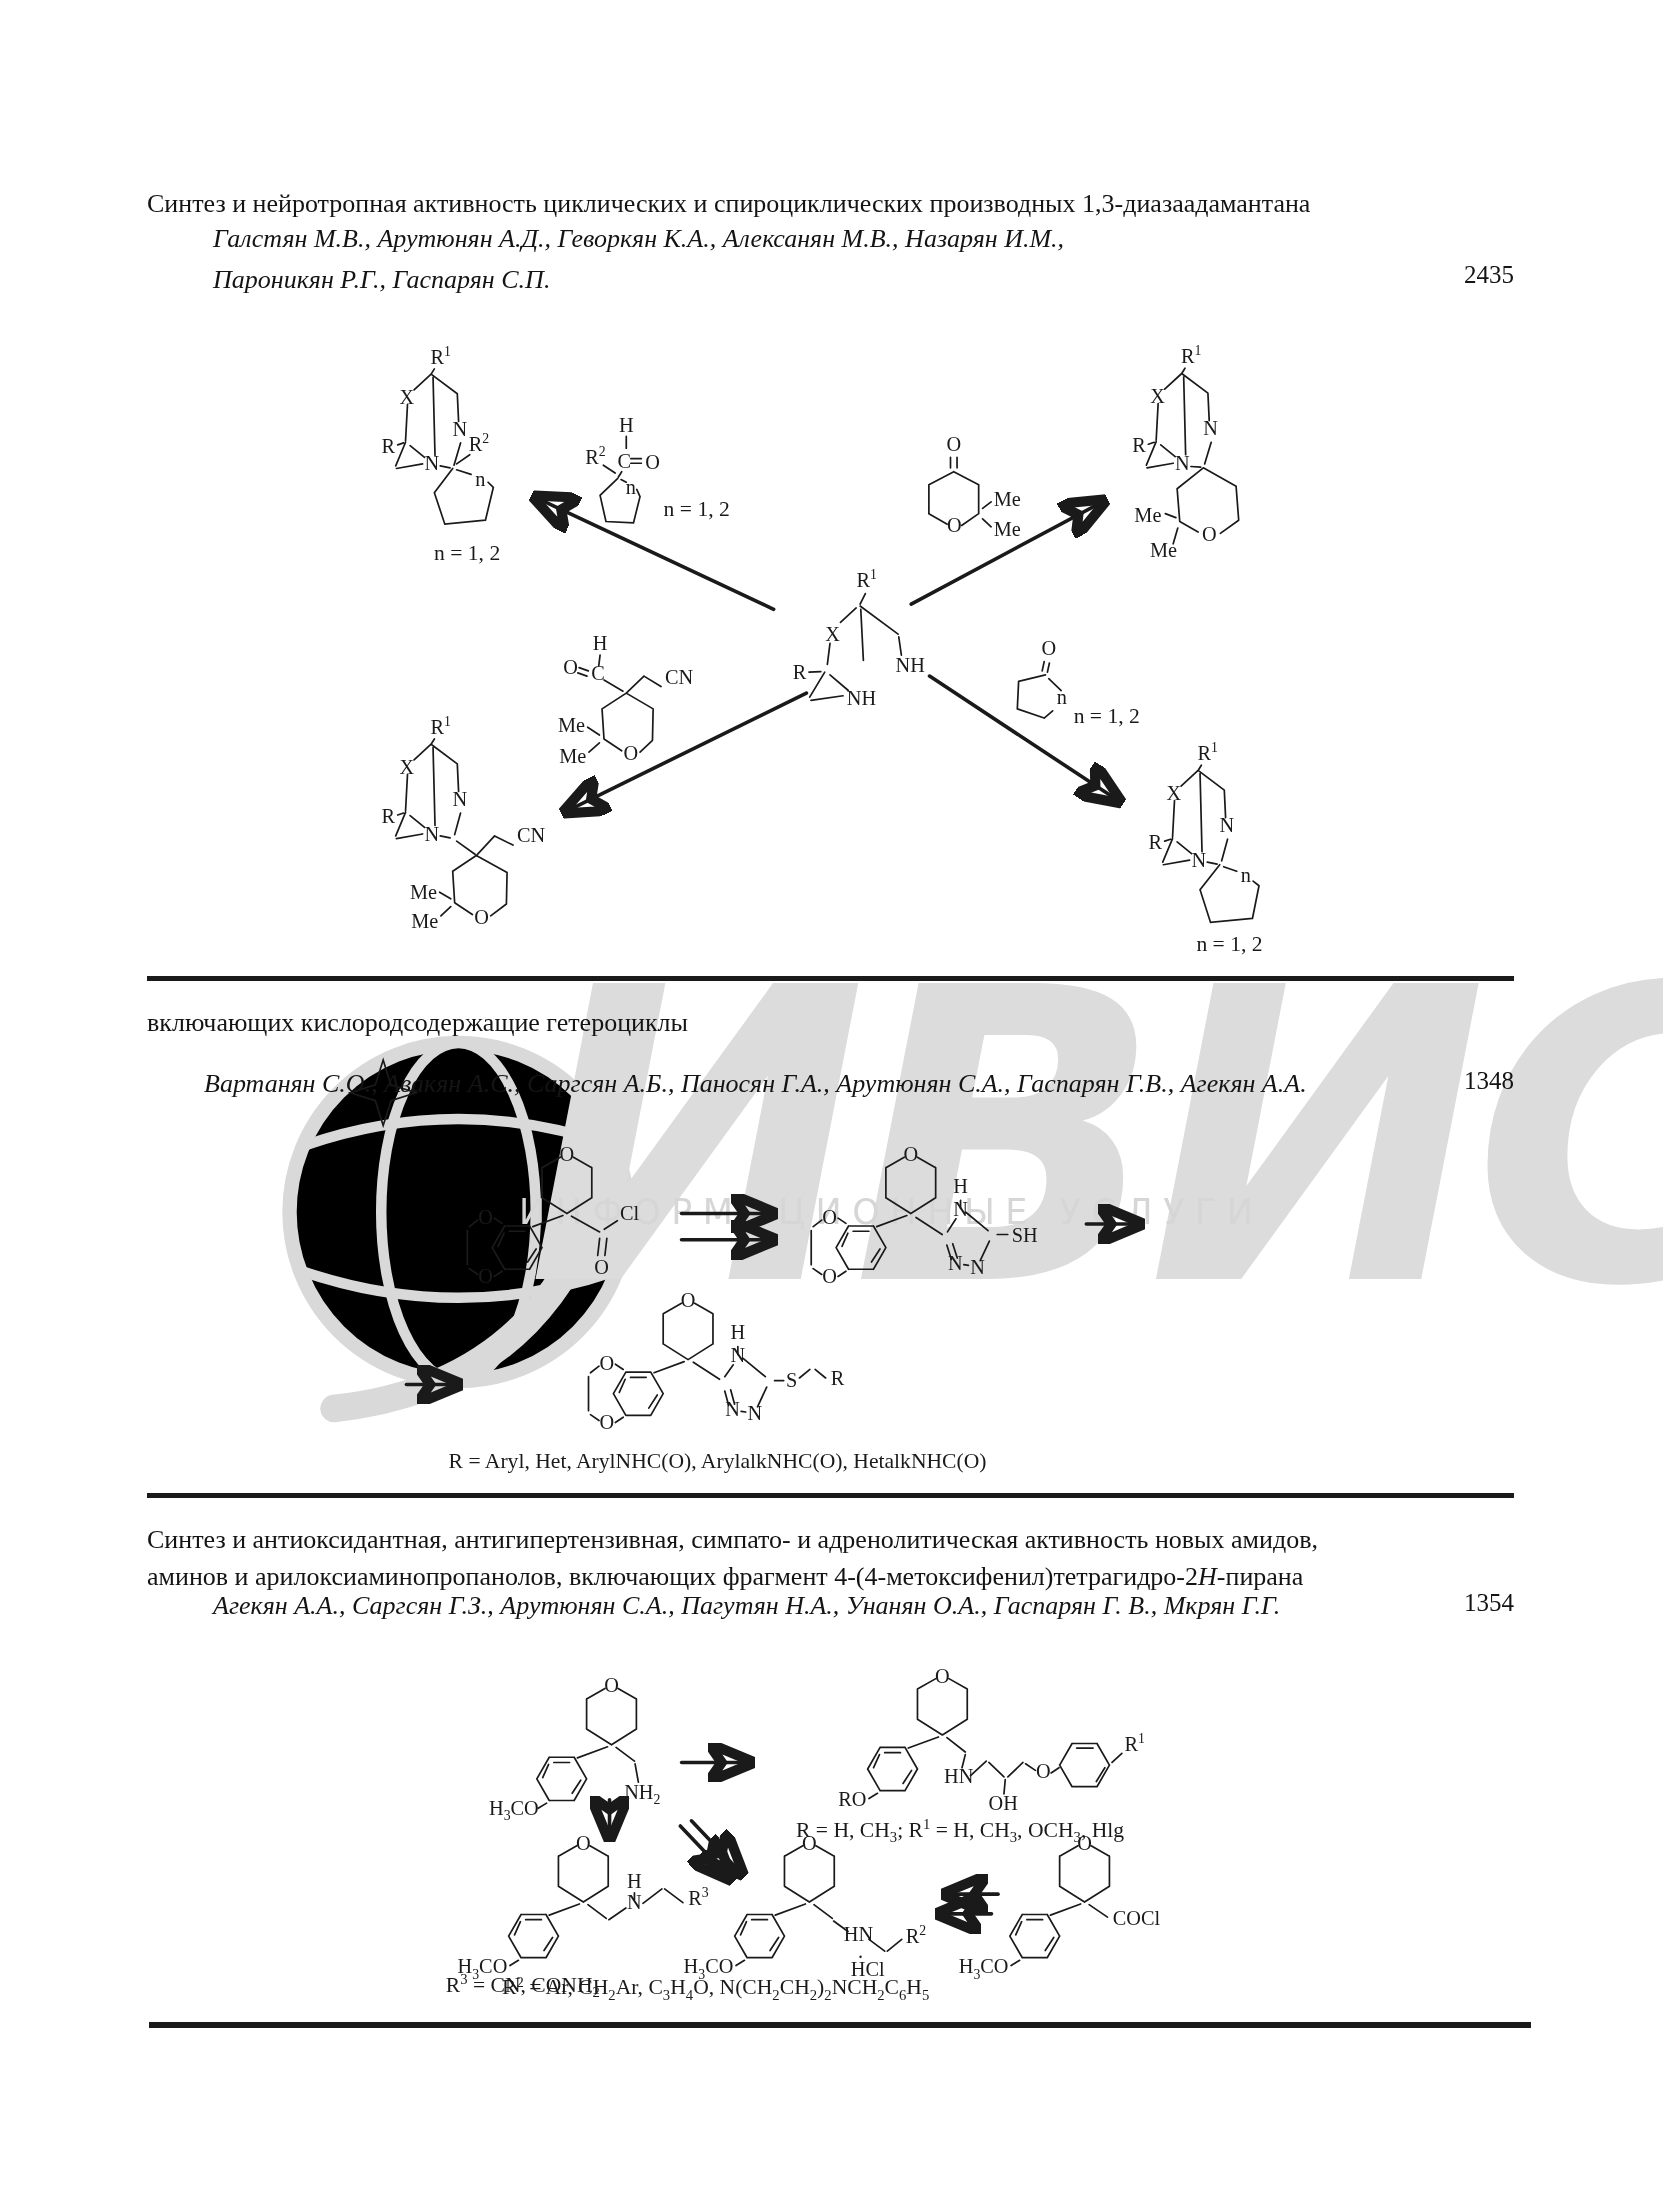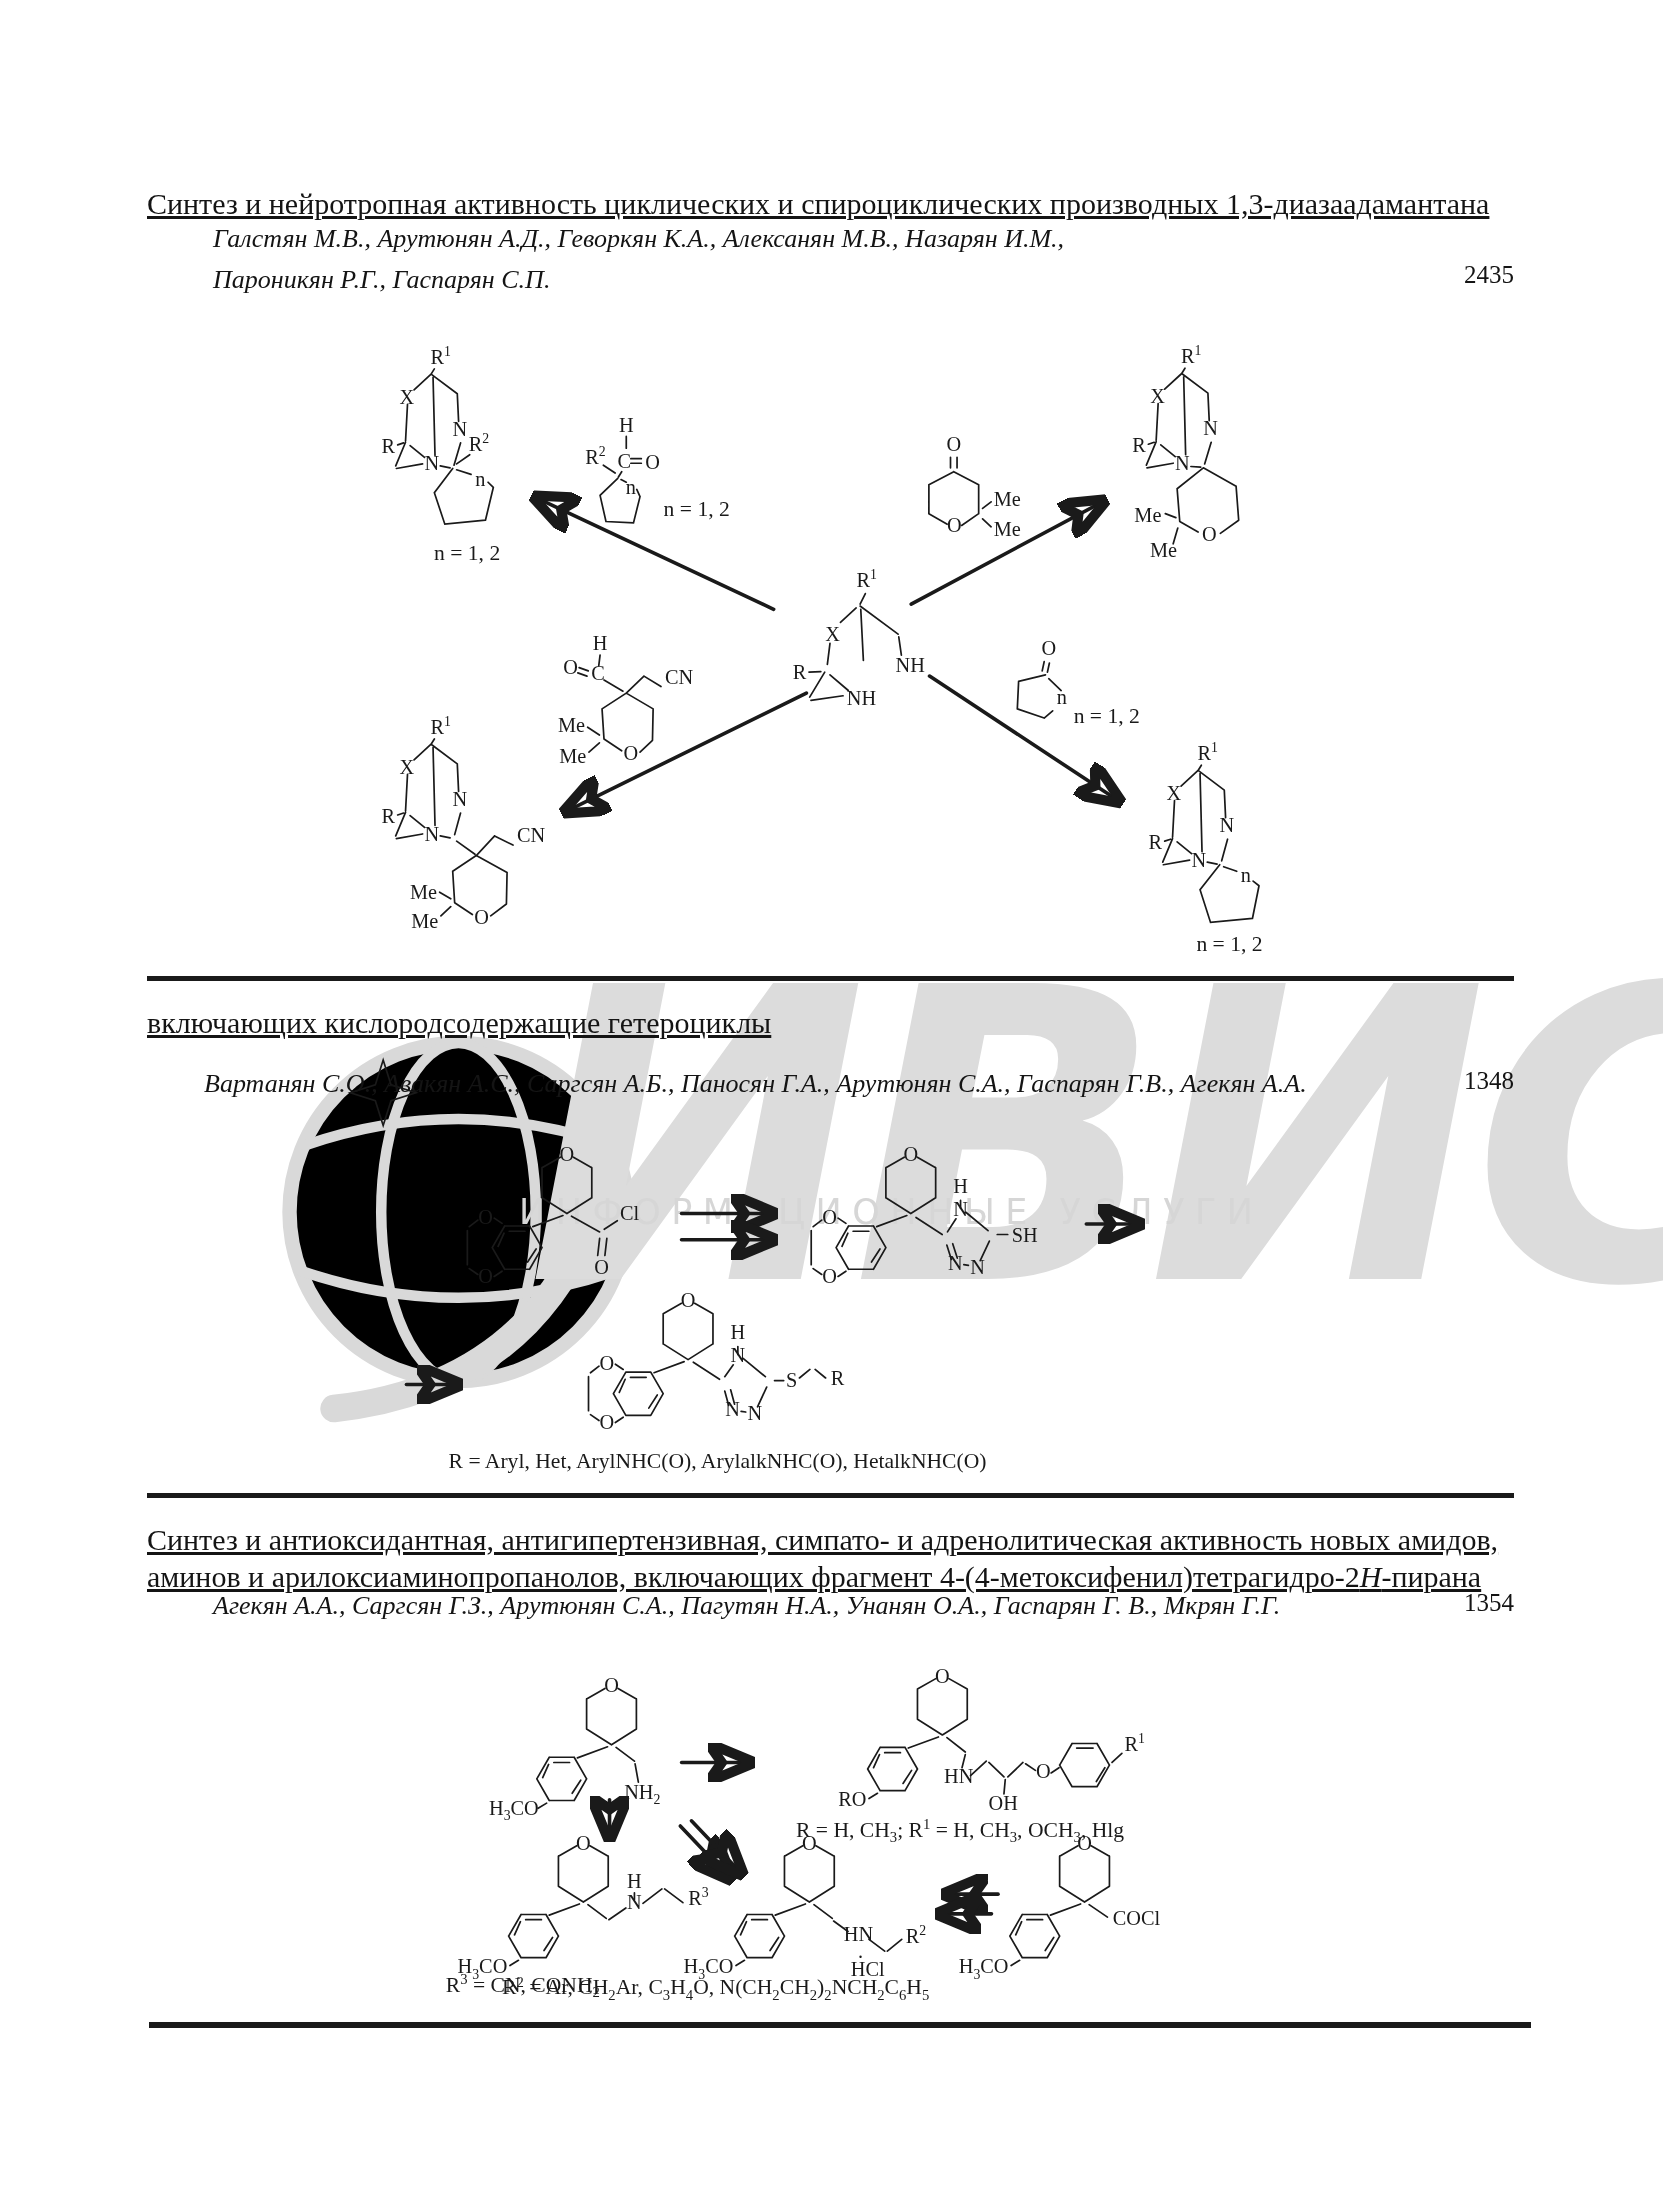--- a/index.html
+++ b/index.html
@@ -1,19 +1,19 @@
 <!DOCTYPE html>
 <html style="font-size:10.5px"><head>
 <meta charset="utf-8">
 <style>
   html,body{margin:0;padding:0;}
   body{width:1663px;height:2205px;position:relative;background:#ffffff;
        font-family:"Liberation Serif",serif;color:#171717;overflow:hidden;}
   .abs{position:absolute;}
-  .title{font-size:30px;line-height:37px;white-space:nowrap;color:#141414;text-decoration:underline;}
+  .title{font-size:26px;line-height:37px;white-space:nowrap;color:#141414;}
   .authors{font-size:26px;line-height:41px;font-style:italic;white-space:nowrap;color:#141414;margin-left:44px;}
   .pagenum{font-size:25px;color:#141414;}
   .rule{position:absolute;background:#1a1a1a;}
   .wm-big{font-family:"DejaVu Sans",sans-serif;font-weight:bold;font-style:italic;
           font-size:406px;line-height:1;color:#dcdcdc;letter-spacing:-14.4px;}
   .wm-tag{font-family:"DejaVu Sans",sans-serif;font-size:35px;color:#d6d6d6;
           letter-spacing:10.5px;white-space:nowrap;}
   svg{overflow:visible;}
   svg text{font-family:"Liberation Serif",serif;font-size:31px;fill:#1a1a1a;}
   svg text.cap{font-size:33px;}

